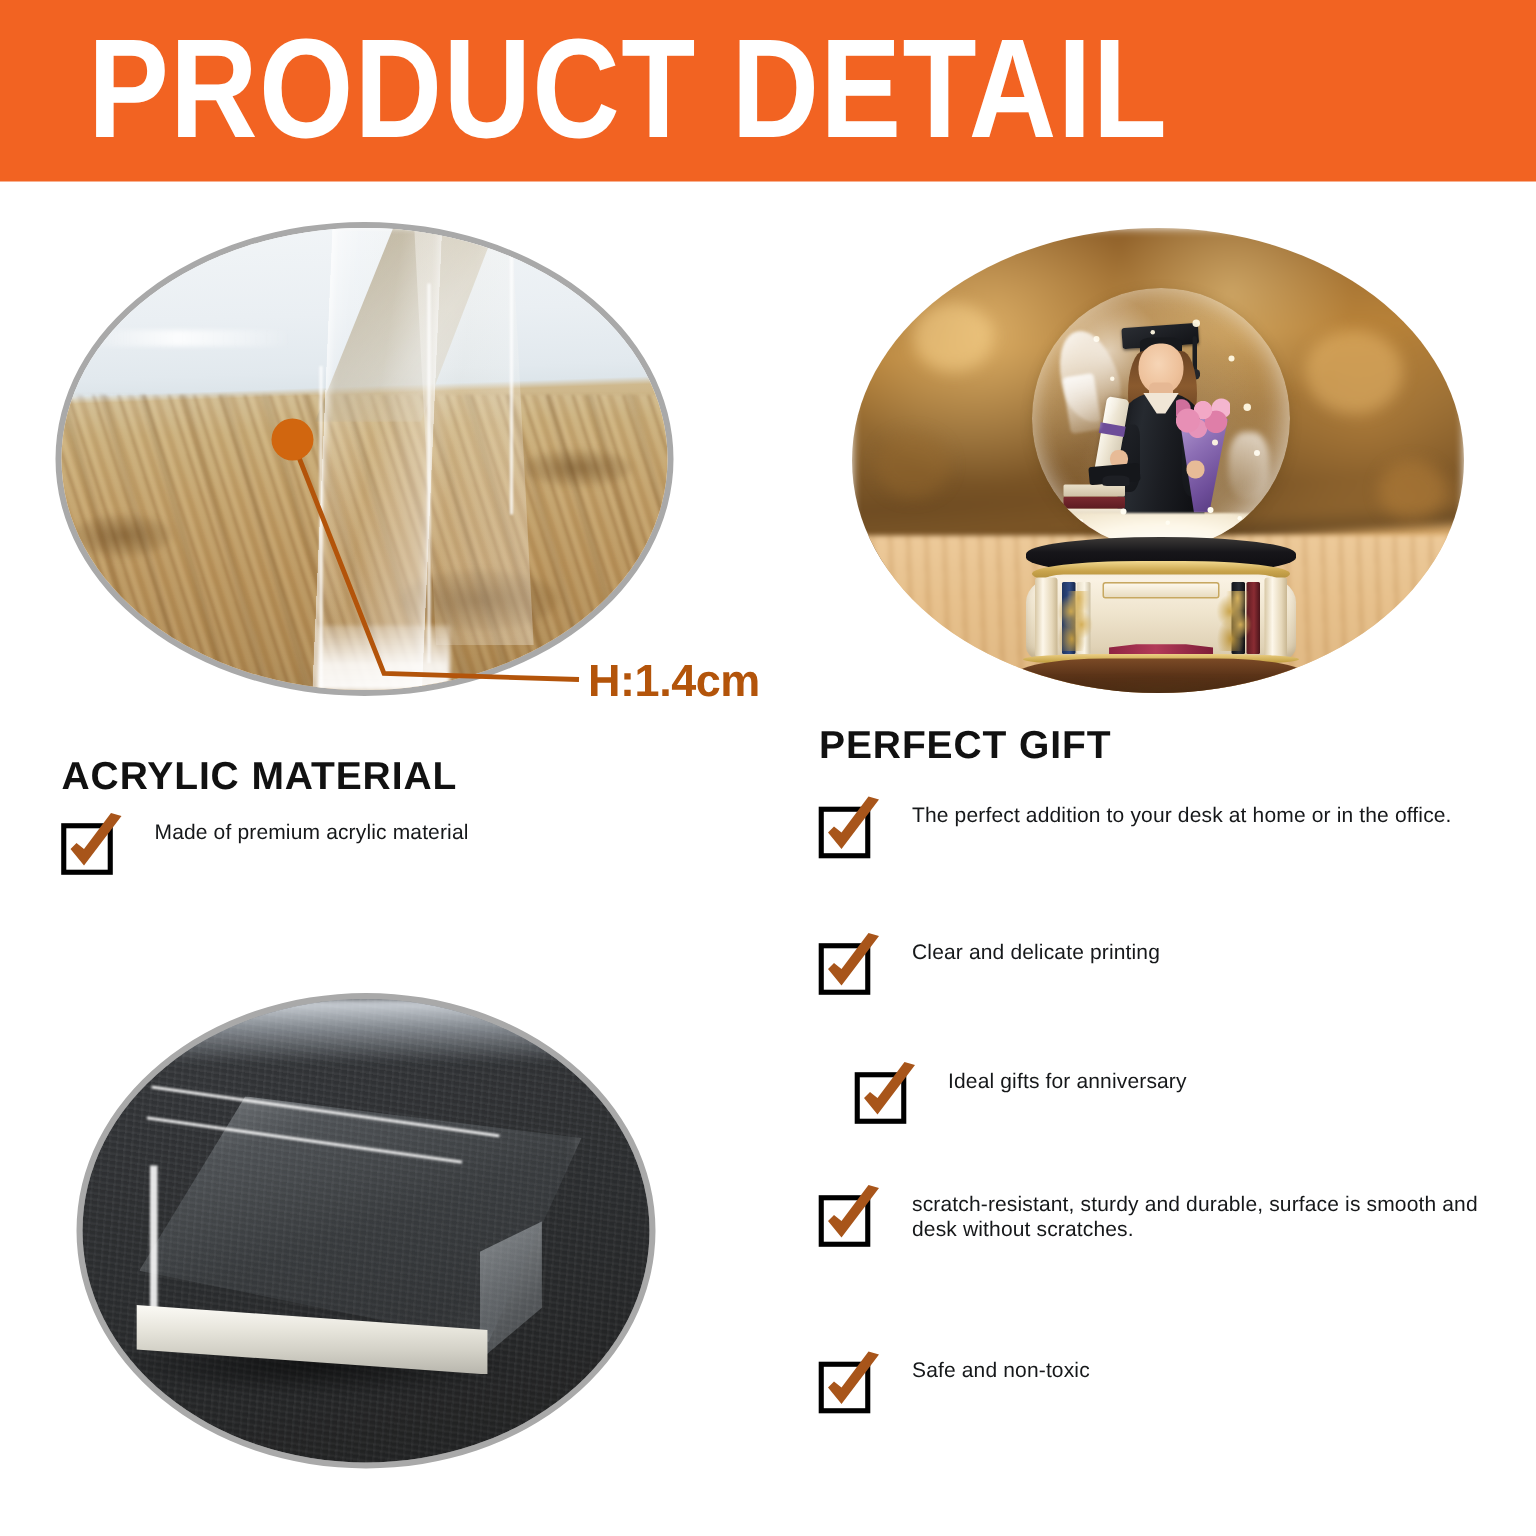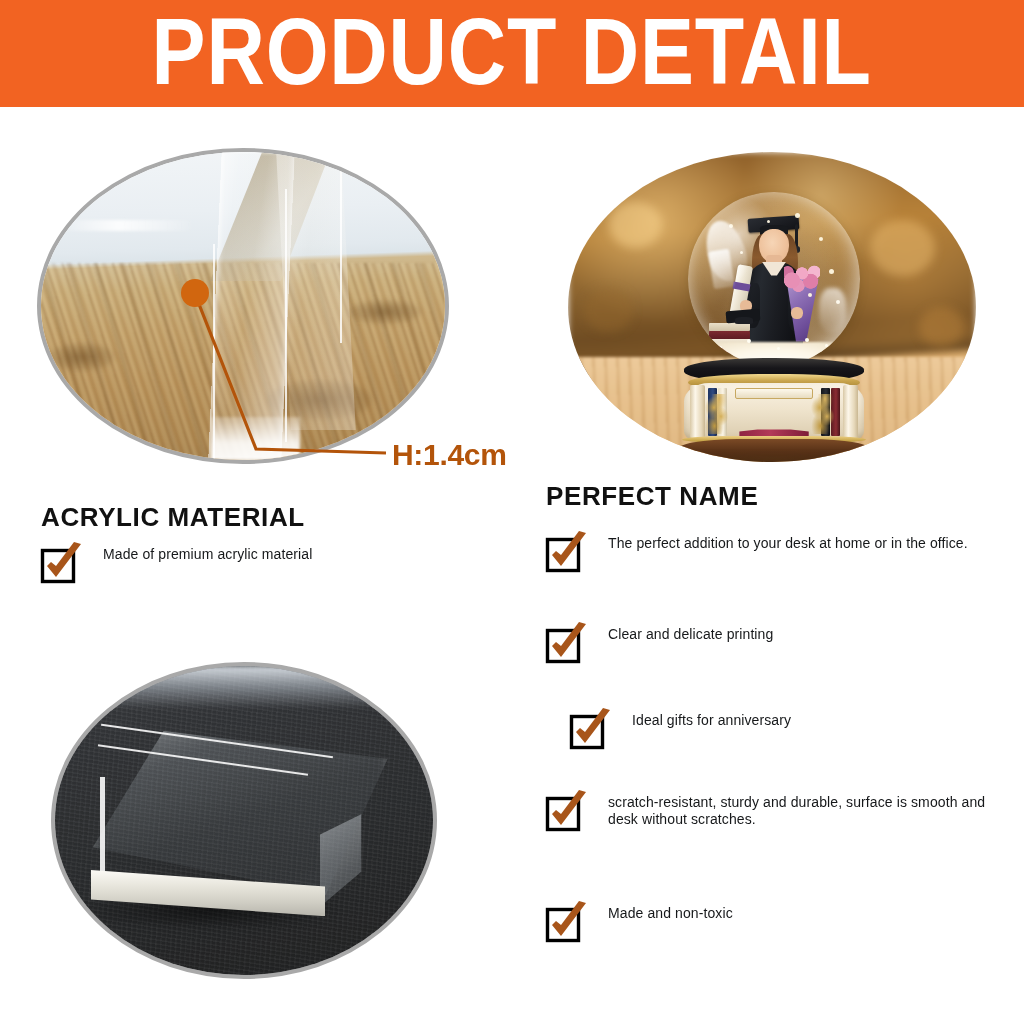--- a/index.html
+++ b/index.html
@@ -14,25 +14,24 @@
     overflow: hidden;
     font-family: "Liberation Sans", sans-serif;
     position: relative;
   }
 
   
   #header-banner {
     position: absolute;
     left: 0; top: 0;
     width: 1024px;
-    height: 107px;
+    height: 121px;
     background: #f26322;
     display: flex;
     align-items: center;
-    justify-content: center;
     overflow: hidden;
   }
   #header-title {
     color: #ffffff;
     font-family: "Liberation Sans Narrow", "Liberation Sans", sans-serif;
     font-weight: bold;
     font-size: 94px;
     line-height: 1;
     letter-spacing: 1px;
     transform: scaleX(0.86);
@@ -735,21 +734,21 @@
 <div class="feature-item" id="feature-acrylic-1">
   <span class="checkbox-icon">
     <svg width="48" height="48" viewBox="0 0 48 48" aria-hidden="true">
       <rect x="4.5" y="12.5" width="31" height="31" fill="#ffffff" stroke="#000000" stroke-width="3.4"></rect>
       <path d="M9 28 L18 39 L43 6 L36 4 L18 28 L13 24 Z" fill="#a8551a"></path>
     </svg>
   </span>
   <span class="feature-text">Made of premium acrylic material</span>
 </div>
 
-<div class="section-heading" id="heading-perfect-gift">PERFECT NAME</div>
+<div class="section-heading" id="heading-perfect-gift">PERFECT GIFT</div>
 
 <div class="feature-item" id="feature-gift-1">
   <span class="checkbox-icon">
     <svg width="48" height="48" viewBox="0 0 48 48" aria-hidden="true">
       <rect x="4.5" y="12.5" width="31" height="31" fill="#ffffff" stroke="#000000" stroke-width="3.4"></rect>
       <path d="M9 28 L18 39 L43 6 L36 4 L18 28 L13 24 Z" fill="#a8551a"></path>
     </svg>
   </span>
   <span class="feature-text">The perfect addition to your desk at home or in the office.</span>
 </div>
@@ -784,14 +783,14 @@
   <span class="feature-text">scratch-resistant, sturdy and durable, surface is smooth and desk without scratches.</span>
 </div>
 
 <div class="feature-item" id="feature-gift-5">
   <span class="checkbox-icon">
     <svg width="48" height="48" viewBox="0 0 48 48" aria-hidden="true">
       <rect x="4.5" y="12.5" width="31" height="31" fill="#ffffff" stroke="#000000" stroke-width="3.4"></rect>
       <path d="M9 28 L18 39 L43 6 L36 4 L18 28 L13 24 Z" fill="#a8551a"></path>
     </svg>
   </span>
-  <span class="feature-text">Made and non-toxic</span>
+  <span class="feature-text">Safe and non-toxic</span>
 </div>
 
 </body></html>

